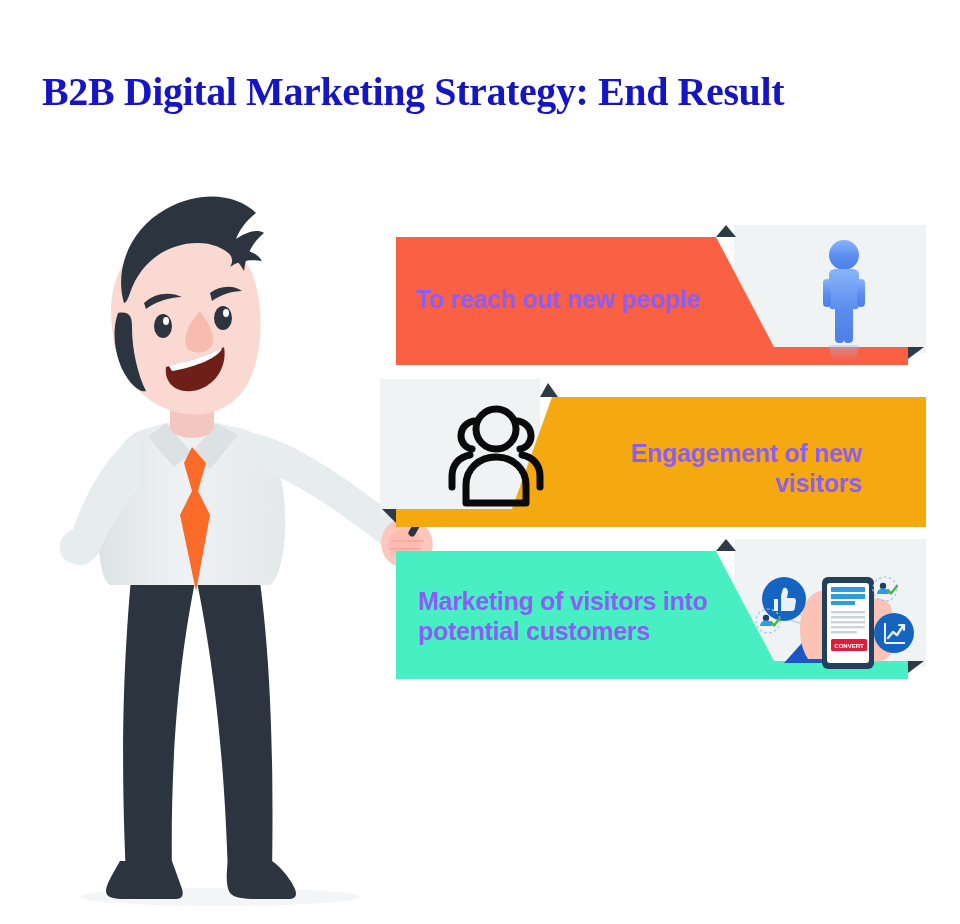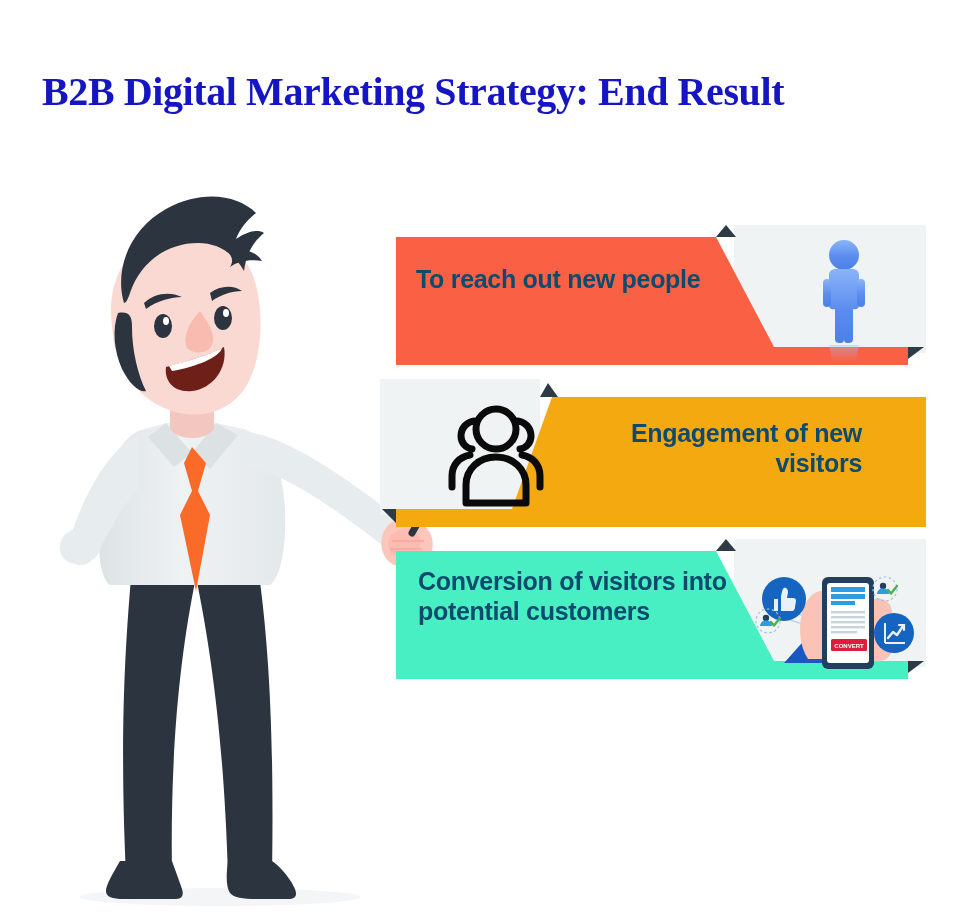--- a/index.html
+++ b/index.html
@@ -38,26 +38,27 @@
   
   .banner {
     position: absolute;
   }
   .banner svg {
     display: block;
     overflow: visible;
   }
   .banner-text {
     position: absolute;
-    color: #0c4a6e;
+    color: #8b5cf6;
     font-weight: bold;
     font-size: 25px;
     line-height: 1.18;
     font-family: "Liberation Sans", sans-serif;
     letter-spacing: -0.3px;
+    margin-top: 20px;
   }
 
   
   #banner-1 { left: 396px; top: 225px; width: 530px; height: 142px; }
   #banner-1-text { left: 20px; top: 40px; width: 340px; text-align: left; }
 
   
   #banner-2 { left: 380px; top: 379px; width: 456px; height: 150px; }
   #banner-2-text { left: 200px; top: 40px; width: 282px; text-align: right; }
 
@@ -298,16 +299,16 @@
         </g>
 
         <g>
           <circle cx="131" cy="34" r="12" fill="none" stroke="#9FC4E8" stroke-width="1.2" stroke-dasharray="2.5 2.5"></circle>
           <circle cx="129" cy="31" r="3.2" fill="#22405E"></circle>
           <path d="M123 39 C 123 35.5, 125.6 33.4, 129 33.4 C 132.4 33.4, 135 35.5, 135 39 Z" fill="#2F9BE0"></path>
           <path d="M134 35 L 137 38.5 L 143 31" stroke="#4CAF50" stroke-width="2.4" fill="none" stroke-linecap="round" stroke-linejoin="round"></path>
         </g>
       </g>
     </svg>
-    <div class="banner-text" id="banner-3-text">Conversion of visitors into potential customers</div>
+    <div class="banner-text" id="banner-3-text">Marketing of visitors into potential customers</div>
   </div>
 
 </div>
 
 </body></html>

